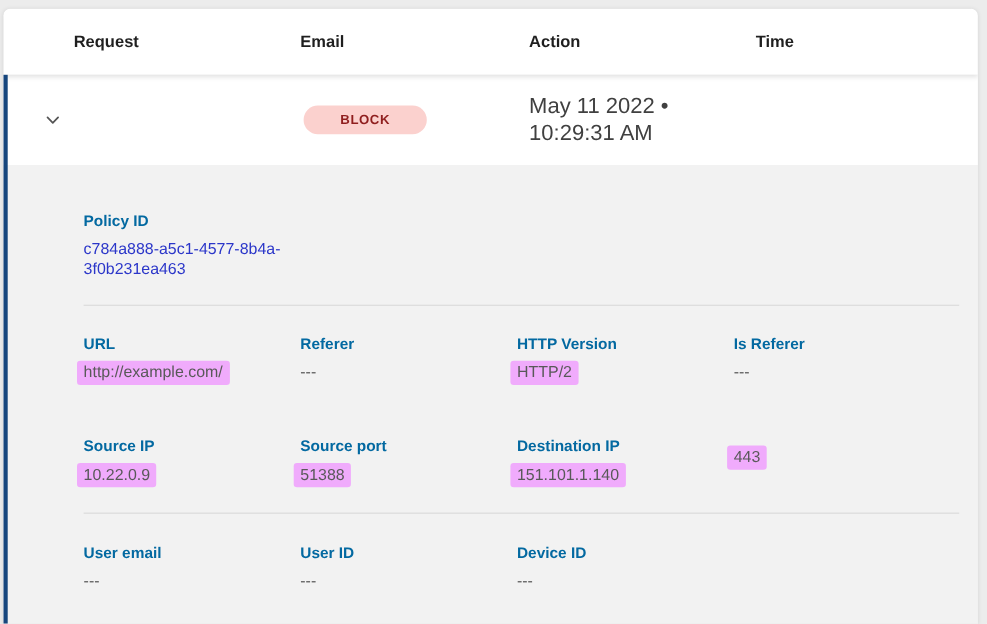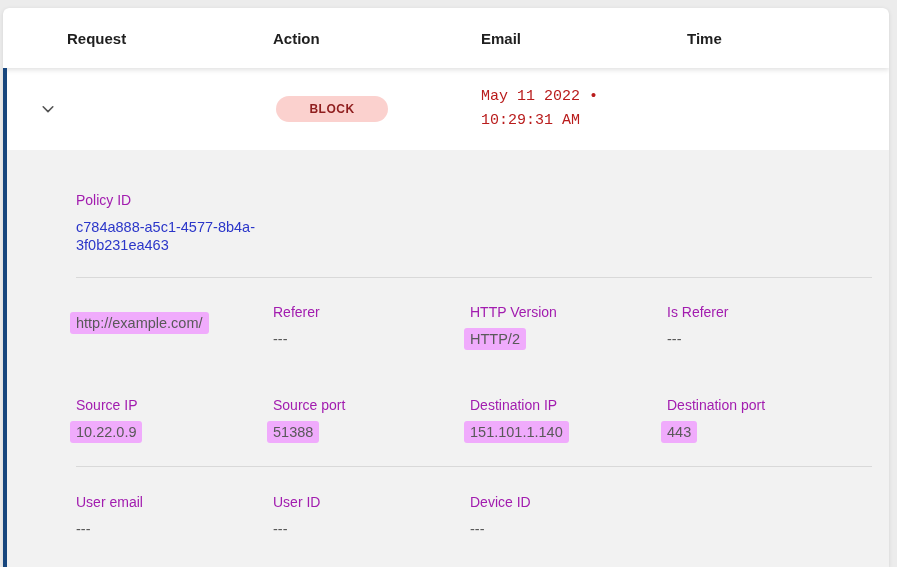--- a/index.html
+++ b/index.html
@@ -44,29 +44,29 @@
   }
   .request-text { font-size: 15px; color: #222222; }
   .badge {
     display: inline-block; width: 112px; height: 26px; line-height: 26px;
     margin-left: 3px;
     background: var(--badge-bg, #fbd1ce); color: var(--badge-text, #8f1e1e);
     border-radius: 13px; text-align: center;
     font-size: 12px; font-weight: 700; letter-spacing: 0.5px;
   }
   .time-text {
-    font-size: 15px; color: #b91c1c; line-height: 24px;
-    max-width: 190px; padding-right: 12px; font-family: Liberation Mono, monospace;
+    font-size: 20px; color: #404040; line-height: 24px;
+    max-width: 190px; padding-right: 12px;
   }
   .detail-panel {
     position: relative;
     height: 417px; background: #f2f2f2;
     padding: 42px 17px 20px 73px;
   }
-  .field-label { font-size: 14px; font-weight: 400; color: #a21caf; }
+  .field-label { font-size: 14px; font-weight: 700; color: #0369a1; }
   .field-value { font-size: 14.5px; color: #595959; margin-top: 11px; }
   .field-value.boxed {
     display: inline-block; background: #f0abfc; border-radius: 3px;
     padding: 3px 6px; margin: 8px 0 -3px -6px;
   }
   .policy-link {
     display: block; margin-top: 10px; max-width: 202px;
     font-size: 14.5px; line-height: 18px;
     color: var(--link, #2b36c9); text-decoration: none;
     overflow-wrap: break-word; cursor: pointer;
@@ -86,22 +86,22 @@
 </head>
 <body>
 
 <div class="card">
 
   <div class="accent-bar"></div>
 
   <div class="header-row grid-cols">
     <div></div>
     <div class="header-cell">Request</div>
+    <div class="header-cell">Email</div>
     <div class="header-cell">Action</div>
-    <div class="header-cell">Email</div>
     <div class="header-cell">Time</div>
   </div>
 
   <div class="data-row grid-cols">
     <button class="chevron-btn">
       <span style="display:flex">
         <svg width="16" height="16" viewBox="0 0 16 16">
           <path d="M3.2 5.8 L8 10.6 L12.8 5.8" fill="none" stroke="#555555" stroke-width="1.6" stroke-linecap="round" stroke-linejoin="round"></path>
         </svg>
       </span>
@@ -117,20 +117,21 @@
 
     <div>
       <div class="field-label">Policy ID</div>
       <a class="policy-link">c784a888-a5c1-4577-8b4a-3f0b231ea463</a>
     </div>
 
     <div class="divider divider-1"></div>
 
     <div class="fields-grid row-1">
       <div>
+        <div class="field-label">URL</div>
         <div class="field-value boxed">http://example.com/</div>
       </div>
       <div>
         <div class="field-label">Referer</div>
         <div class="field-value">---</div>
       </div>
       <div>
         <div class="field-label">HTTP Version</div>
         <div class="field-value boxed">HTTP/2</div>
       </div>
@@ -147,21 +148,20 @@
       </div>
       <div>
         <div class="field-label">Source port</div>
         <div class="field-value boxed">51388</div>
       </div>
       <div>
         <div class="field-label">Destination IP</div>
         <div class="field-value boxed">151.101.1.140</div>
       </div>
       <div>
-        <div class="field-label">Destination port</div>
         <div class="field-value boxed">443</div>
       </div>
     </div>
 
     <div class="divider divider-2"></div>
 
     <div class="fields-grid row-3">
       <div>
         <div class="field-label">User email</div>
         <div class="field-value">---</div>

